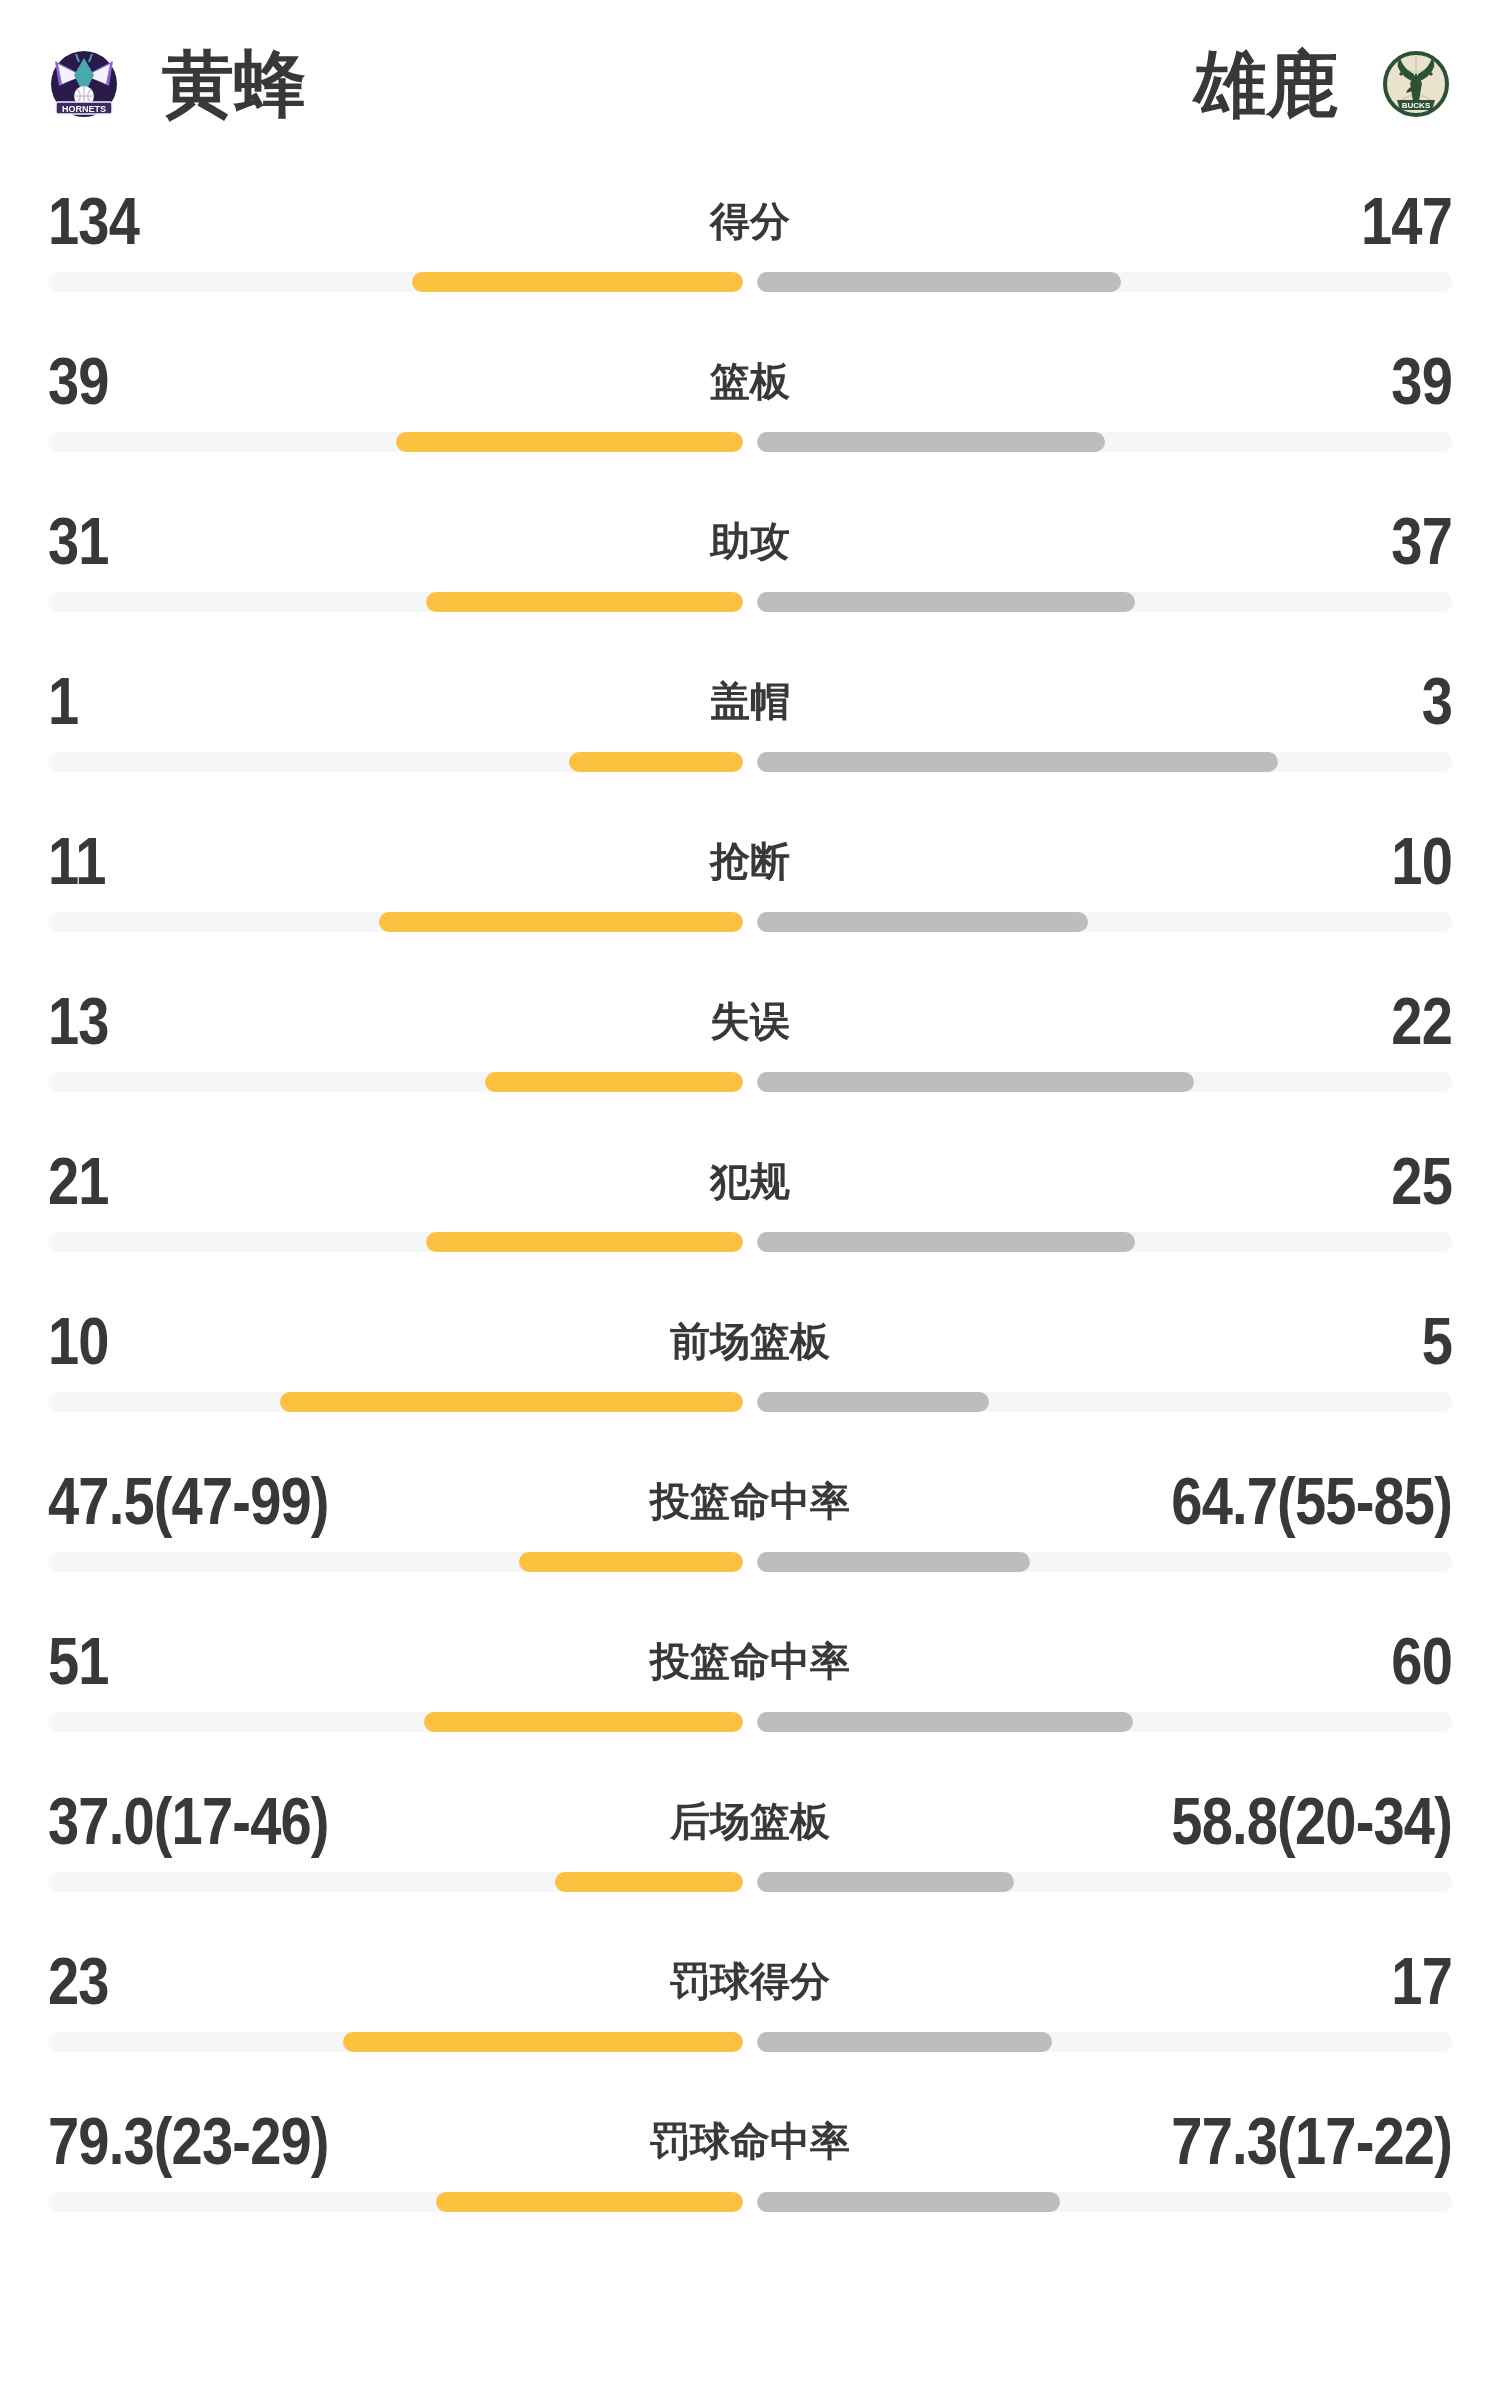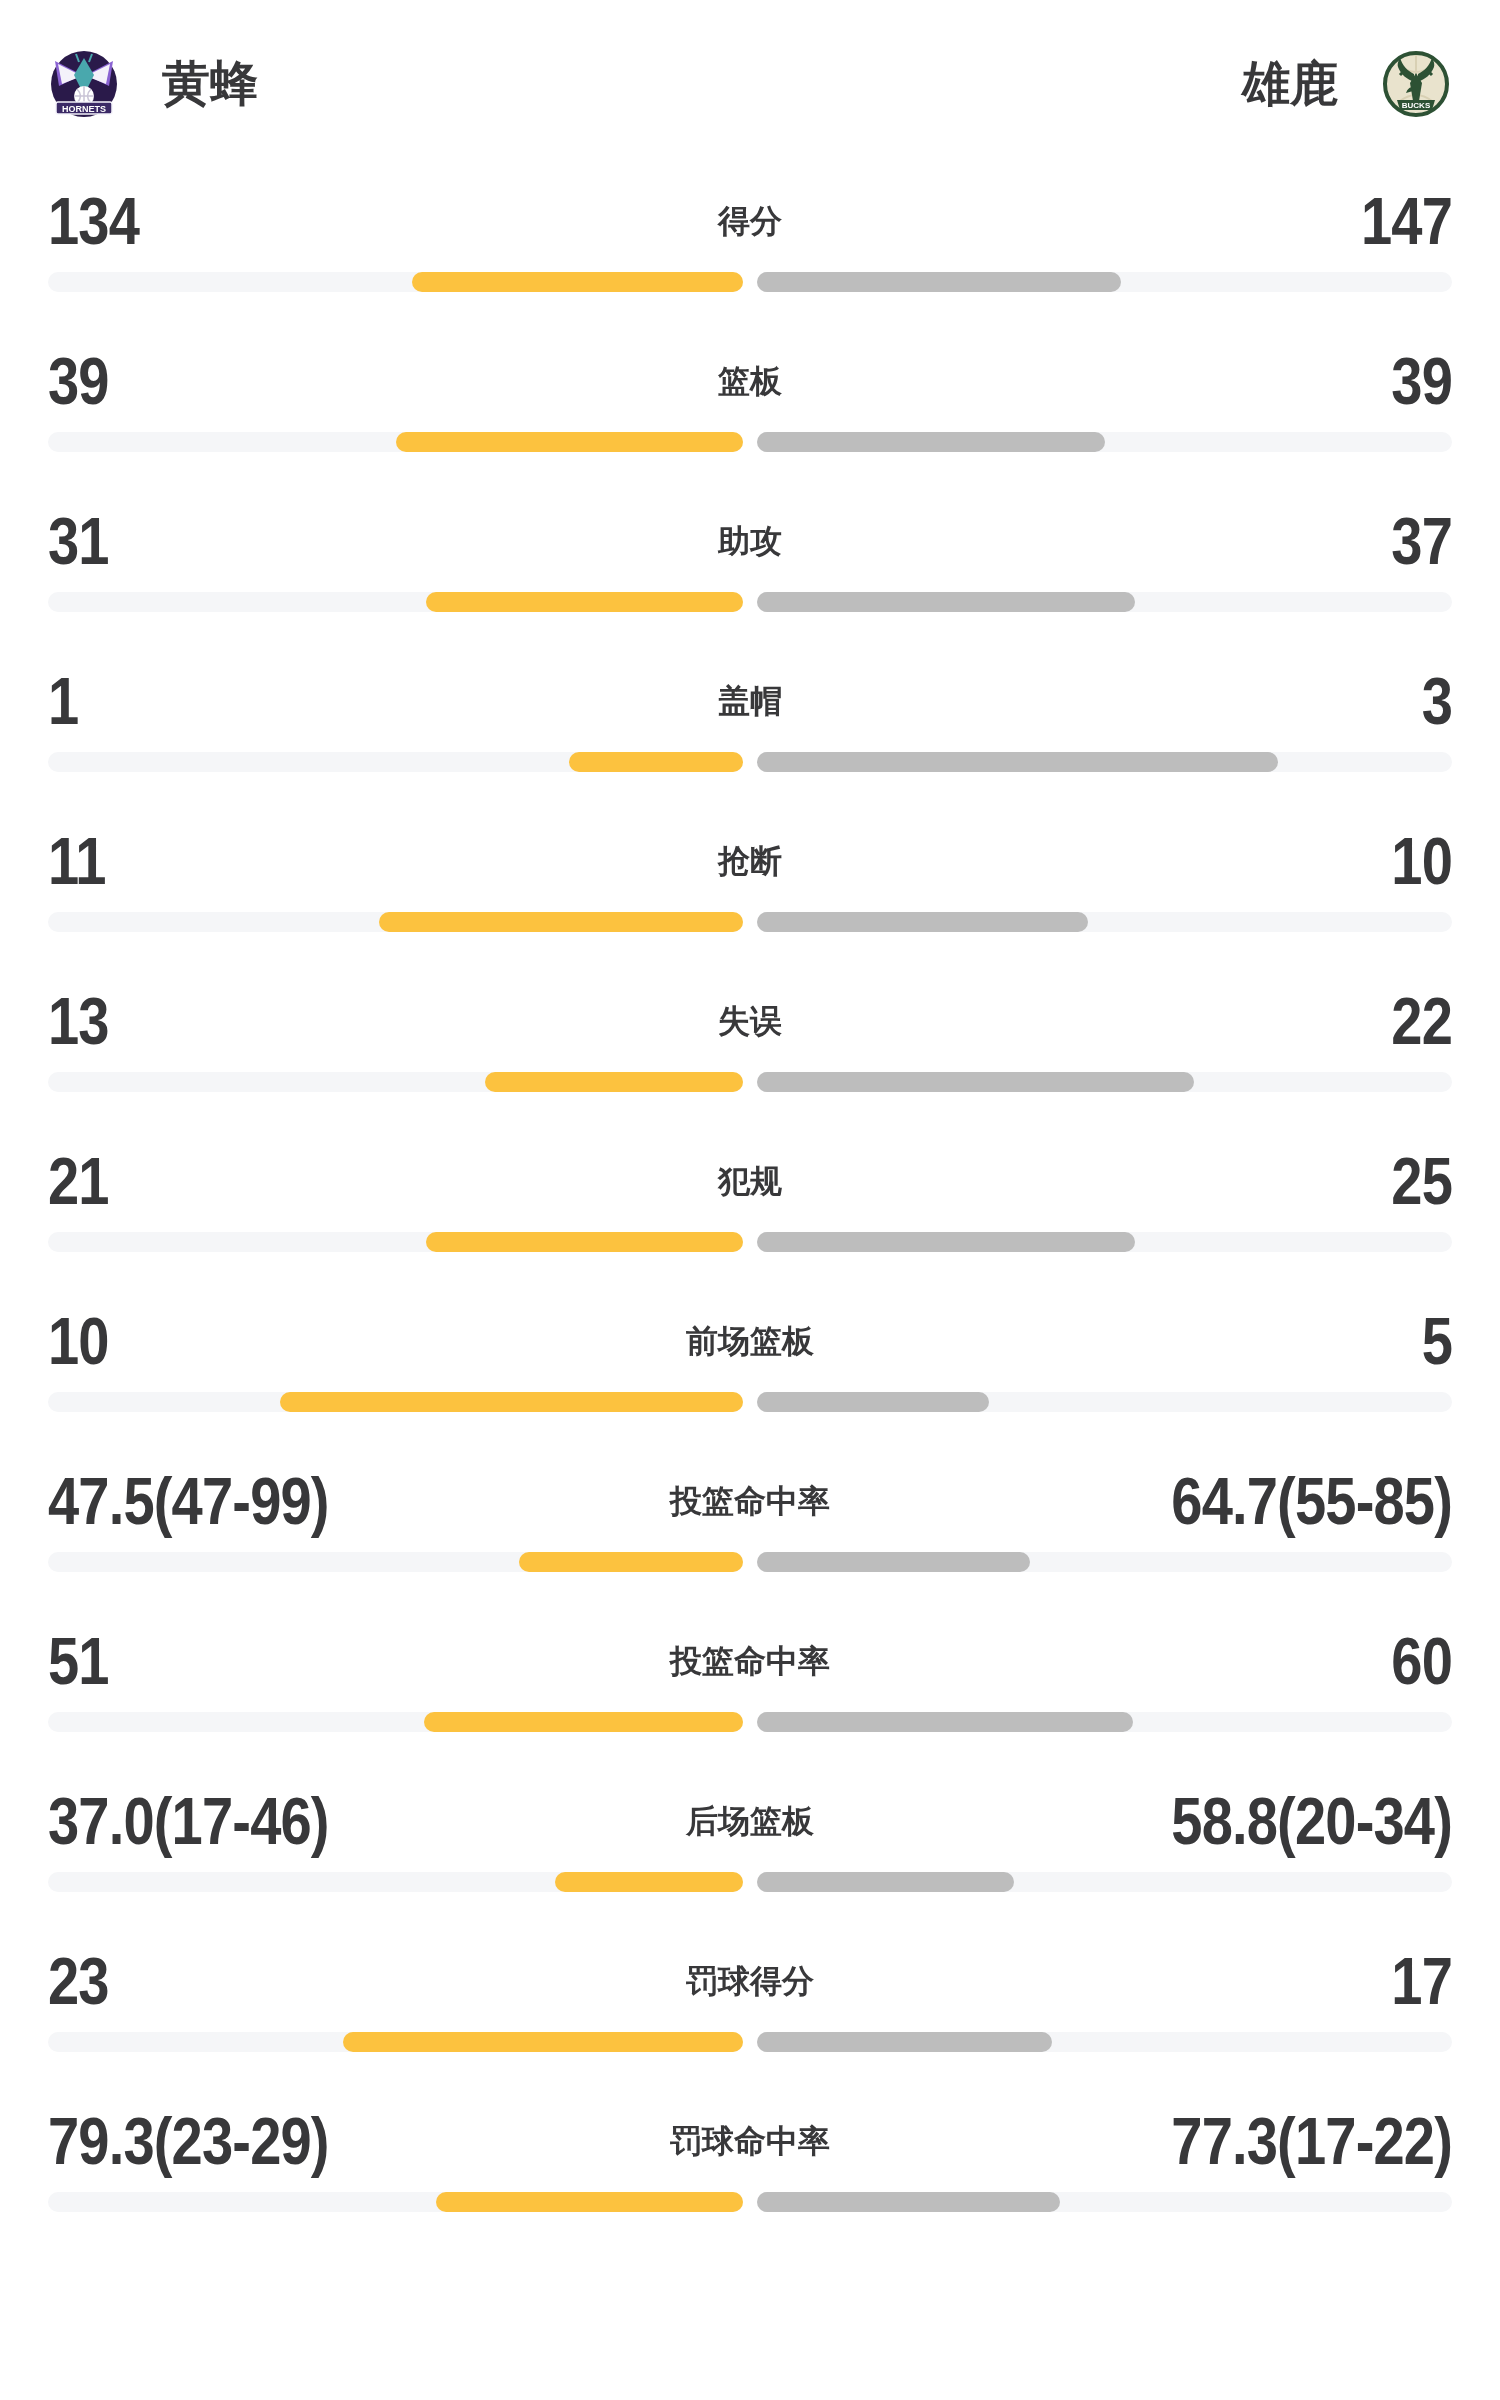--- a/index.html
+++ b/index.html
@@ -12,37 +12,37 @@
   }
   .app{padding:0 48px;}
 
   
   .header{
     height:160px;
     display:flex;justify-content:space-between;align-items:center;
     padding-top:8px;box-sizing:border-box;
   }
   .team{display:flex;align-items:center;gap:42px;}
-  .team-name{font-size:48px;font-weight:bold;color:#38383a;line-height:1;}
+  .team-name{font-size:72px;font-weight:bold;color:#38383a;line-height:1;}
   .logo{width:72px;height:70px;display:inline-block;}
   .logo svg{width:100%;height:100%;display:block;}
 
   
   .stat-row{height:160px;box-sizing:border-box;padding-top:26px;}
   .vals{
     display:flex;align-items:flex-end;line-height:70px;height:70px;
   }
   .val{
     font-size:66px;font-weight:bold;letter-spacing:-1px;
     display:inline-block;white-space:nowrap;
   }
   .val.left{flex:1;text-align:left;transform:scaleX(.85);transform-origin:left center;}
   .val.right{flex:1;text-align:right;transform:scaleX(.85);transform-origin:right center;}
   .stat-label{
-    font-size:32px;font-weight:bold;text-align:center;white-space:nowrap;
+    font-size:40px;font-weight:bold;text-align:center;white-space:nowrap;
     flex:0 0 auto;
   }
   .track{
     margin-top:16px;height:20px;
     display:flex;column-gap:14px;
   }
   .half{
     flex:1;height:20px;border-radius:10px;position:relative;
     background:var(--track-color);
   }

